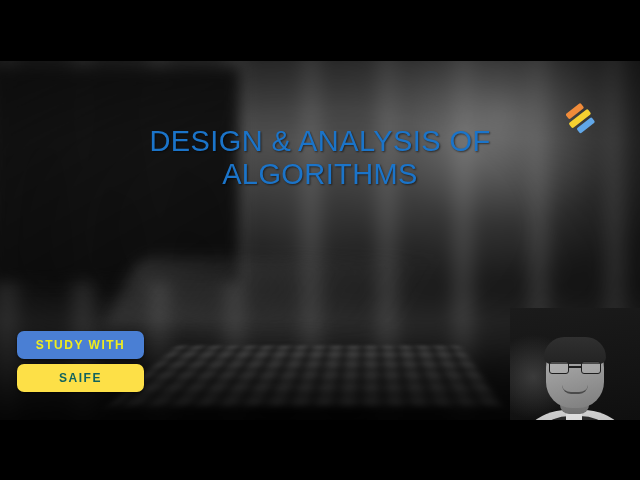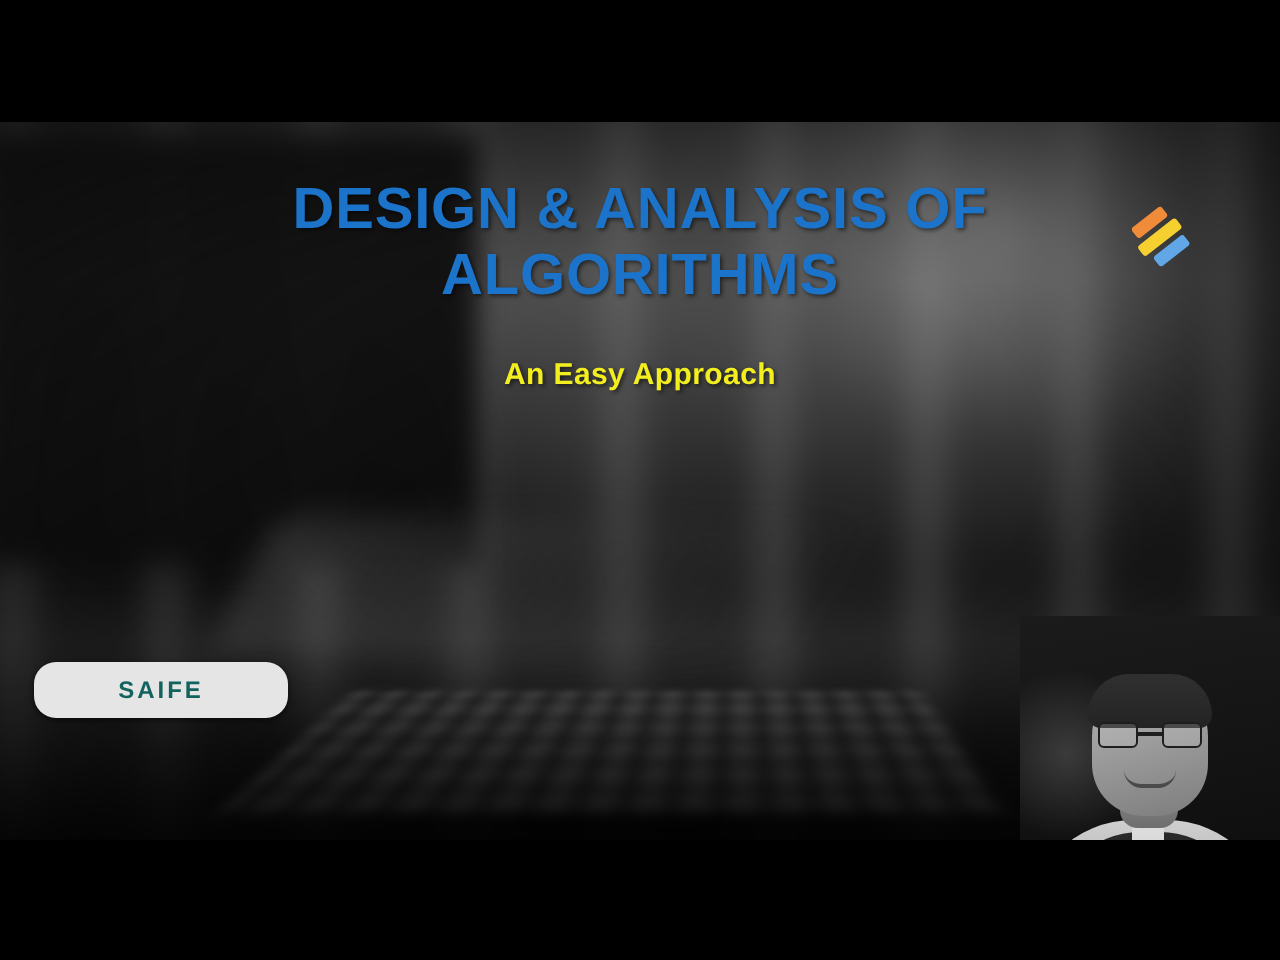--- a/index.html
+++ b/index.html
@@ -104,26 +104,27 @@
   
   #title-block {
     position:absolute;
     left:0; top:28px;
     width:640px;
     text-align:center;
     z-index:12;
   }
   #main-title {
     font-size:29px;
-    font-weight:bold;
+    font-weight:normal;
     line-height:1.14;
     letter-spacing:.4px;
     color:#1b74c9;
     text-shadow:1px 1px 2px rgba(0,0,0,.55);
     white-space:pre-line;
+    margin-top:36px;
   }
   #subtitle {
     margin-top:24px;
     font-size:15px;
     font-weight:bold;
     color:#f2ee1f;
     letter-spacing:.2px;
     text-shadow:1px 1px 2px rgba(0,0,0,.6);
   }
 
@@ -162,23 +163,22 @@
     font-size:12px;
     font-weight:bold;
     letter-spacing:1.5px;
     box-shadow:0 1px 3px rgba(0,0,0,.6);
   }
   #badge-study-with {
     background:#4a7fd4;
     color:#f0ec1e;
   }
   #badge-saife {
-    background:#e5e5e5;
+    background:#fde047;
     color:#12635e;
-    border-radius:11px;
   }
 
   
   #brand-logo {
     position:absolute;
     left:566px; top:39px;
     width:30px; height:40px;
     z-index:14;
   }
 
@@ -283,25 +283,25 @@
   <div id="content">
     <div id="bg-photo"></div>
     <div id="bg-laptop-lid"></div>
     <div id="bg-laptop-base"></div>
     <div id="bg-keyboard"></div>
     <div id="bg-vignette"></div>
 
     <div id="title-block">
       <div id="main-title">DESIGN &amp; ANALYSIS OF
 ALGORITHMS</div>
-      <div id="subtitle">An Easy Approach</div>
     </div>
 
 
     <div id="channel-badges">
+      <div class="badge" id="badge-study-with">STUDY WITH</div>
       <div class="badge" id="badge-saife">SAIFE</div>
     </div>
 
     <div id="brand-logo">
       <svg width="30" height="40" viewBox="0 0 30 40">
         <g transform="rotate(-38 15 20)">
           <rect x="6" y="6" width="19" height="6.4" rx="1.6" fill="#f08b3a"></rect>
           <rect x="3" y="15" width="24" height="6.4" rx="1.6" fill="#f5d030"></rect>
           <rect x="6" y="24" width="19" height="6.4" rx="1.6" fill="#61a7e8"></rect>
         </g>

